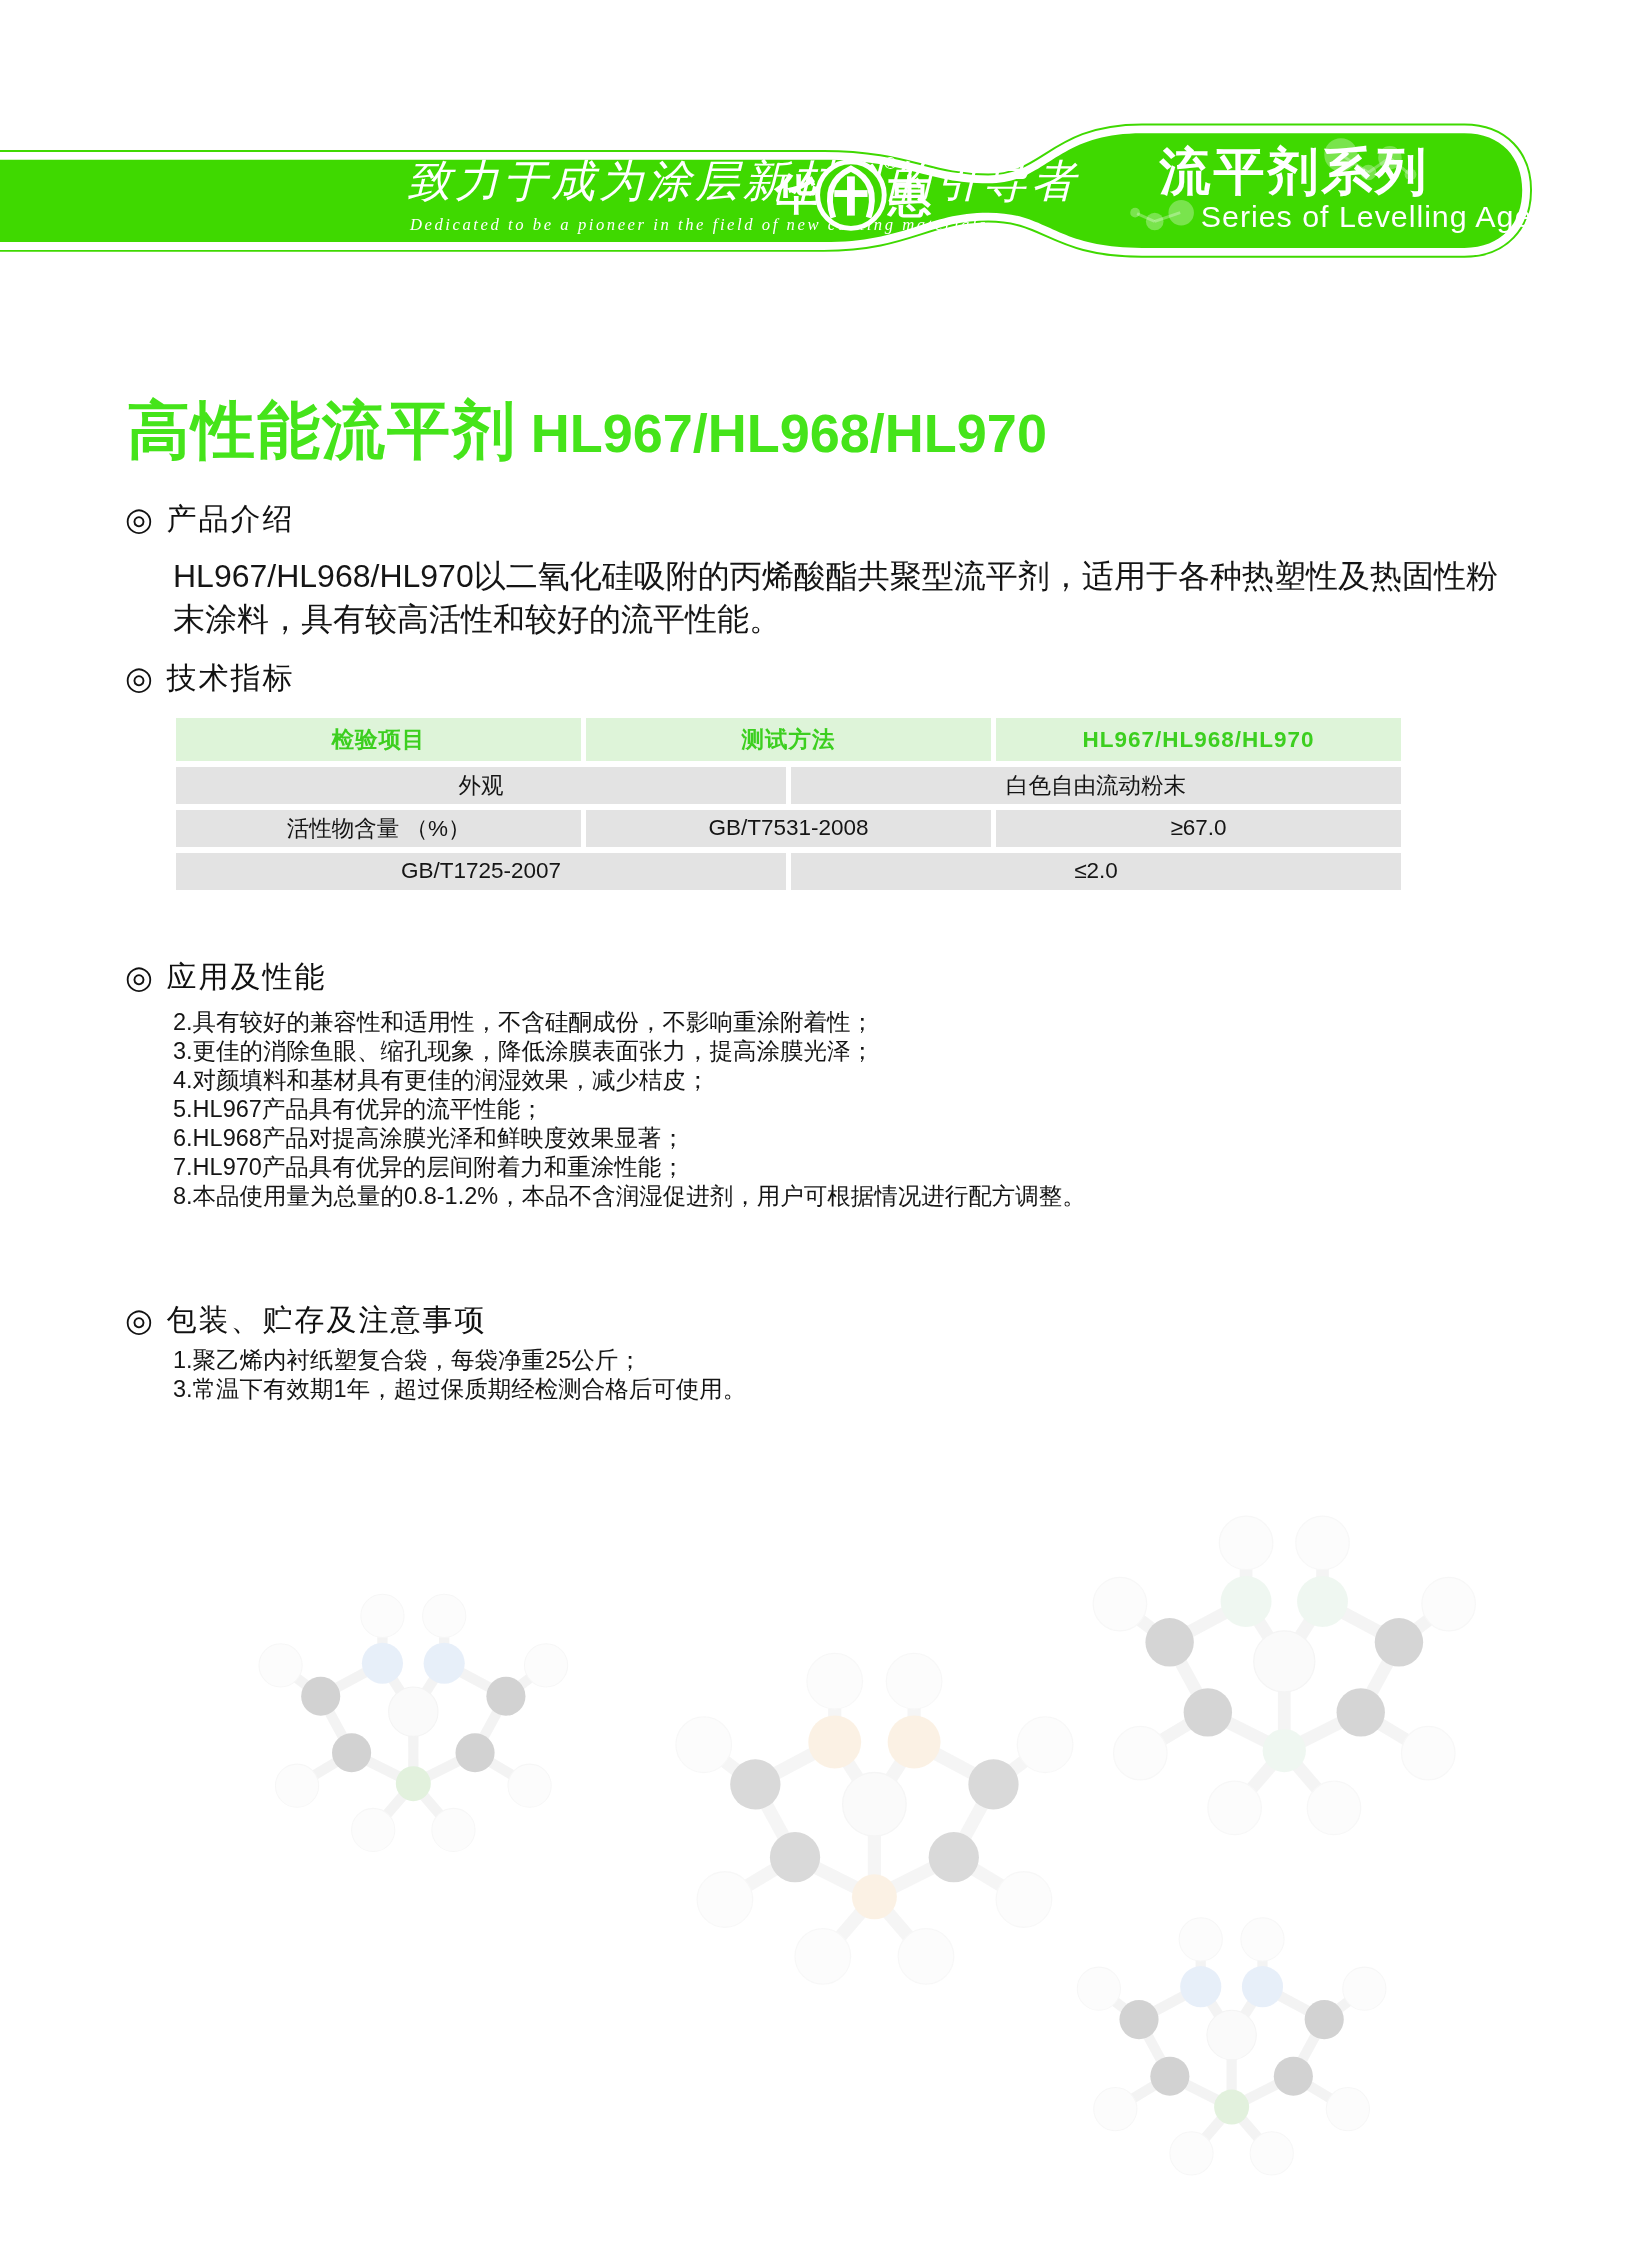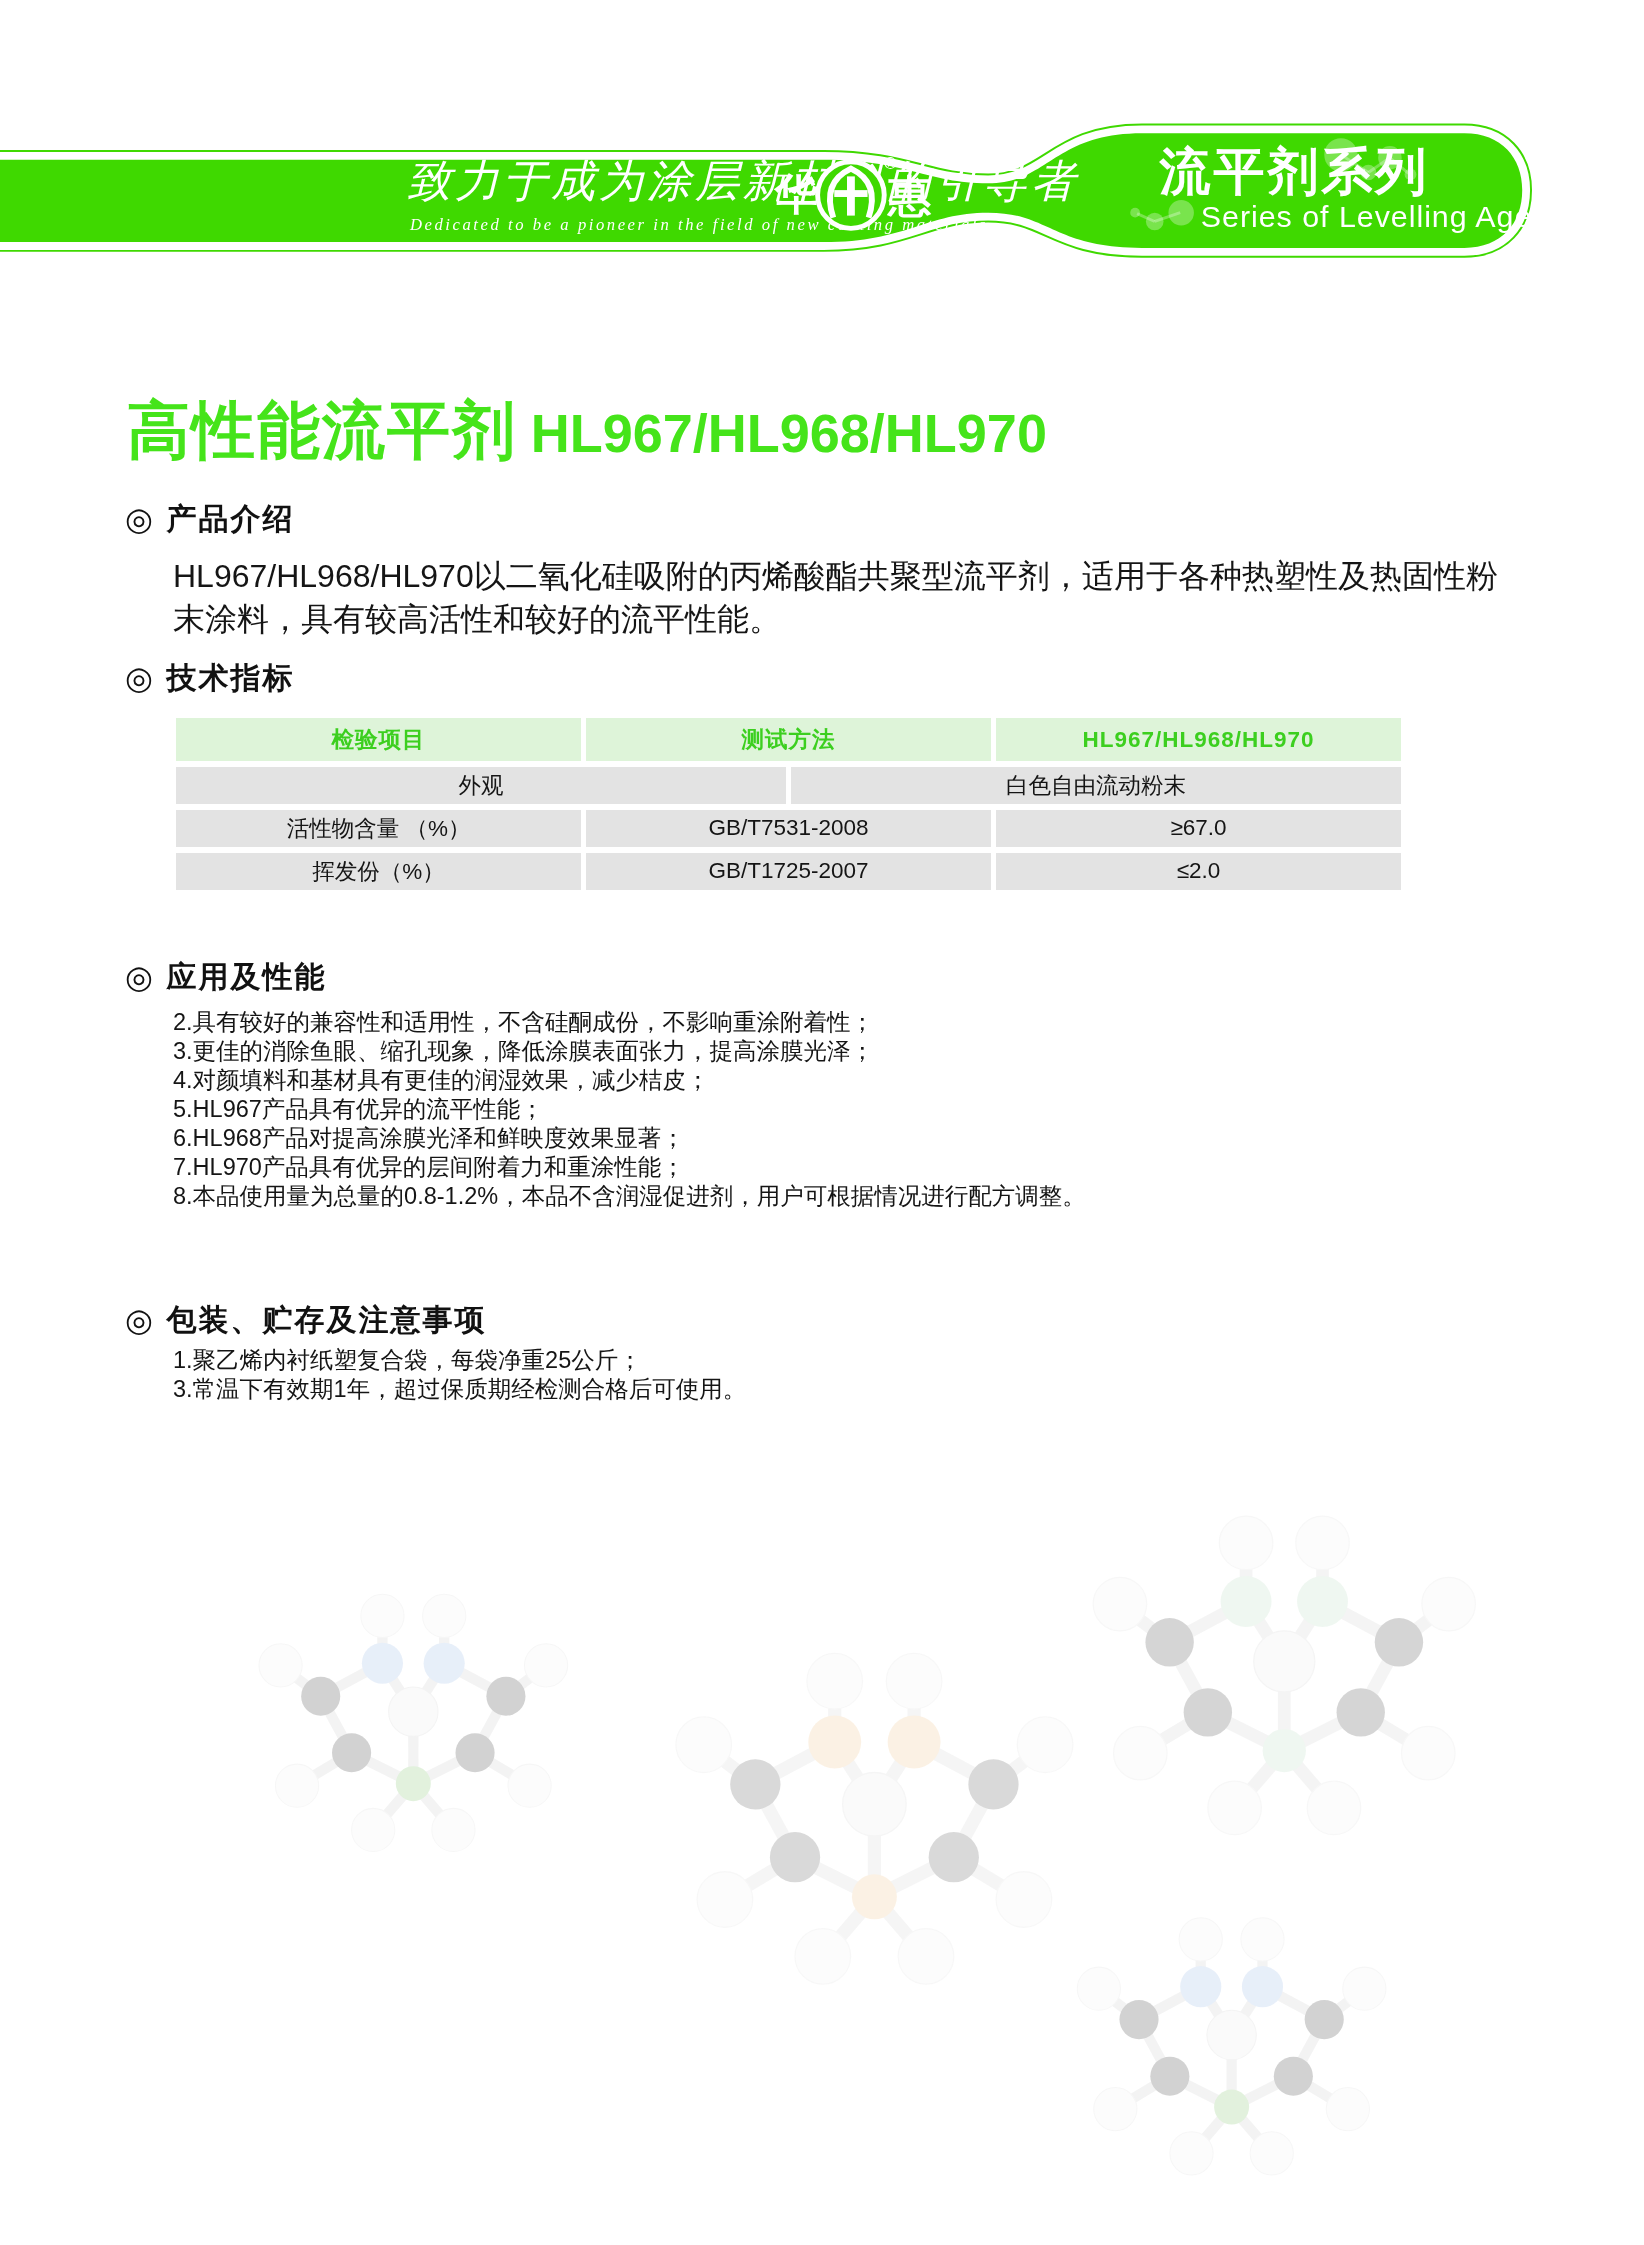--- a/index.html
+++ b/index.html
@@ -26,21 +26,21 @@
   .series-en{font-size:31px;fill:#ffffff;letter-spacing:1px;}
   .deco-dot{fill:rgba(255,255,255,0.30);}
   .deco-link{stroke:rgba(255,255,255,0.30);stroke-width:3;}
 
   .title{position:absolute;left:127px;top:380px;display:flex;align-items:baseline;color:var(--title-green);white-space:nowrap;}
   .title-cn{font-size:63px;font-weight:bold;letter-spacing:2px;margin-top:8px;}
   .title-models{font-size:54px;font-weight:bold;margin-left:13.7px;letter-spacing:0px;}
 
   .section-heading{position:absolute;left:125px;display:flex;align-items:center;gap:13.7px;color:#111;white-space:nowrap;}
   .marker{font-size:32px;line-height:1;transform:translateY(-1px);}
-  .heading-text{font-size:30px;font-weight:bold;letter-spacing:2px;}
+  .heading-text{font-size:30px;font-weight:normal;letter-spacing:2px;}
 
   .intro-body{position:absolute;left:173px;top:555px;width:1325px;font-size:32px;line-height:43px;text-align:justify;}
 
   .spec-table{position:absolute;left:176px;top:712px;width:1225px;display:flex;flex-direction:column;gap:5.9px;}
   .tr{display:flex;gap:4.9px;}
   .th,.td{flex:1;display:flex;align-items:center;justify-content:center;white-space:nowrap;}
   .th{background:var(--table-header-bg);color:var(--table-header-green);font-weight:bold;height:43px;font-size:22.5px;letter-spacing:1px;margin-top:6px;}
   .td{background:var(--table-row-bg);height:37px;font-size:22.5px;}
 
   .app-list{position:absolute;left:173px;top:1008px;font-size:23.5px;line-height:29px;}
@@ -126,21 +126,20 @@
     <div class="tr">
       <div class="td">外观</div>
       <div class="td">白色自由流动粉末</div>
     </div>
     <div class="tr">
       <div class="td">活性物含量 （%）</div>
       <div class="td">GB/T7531-2008</div>
       <div class="td">≥67.0</div>
     </div>
     <div class="tr">
-      <div class="td">挥发份（%）</div>
       <div class="td">GB/T1725-2007</div>
       <div class="td">≤2.0</div>
     </div>
   </div>
 
   <div class="section-heading" style="top:957px;">
     <span class="marker">◎</span>
     <span class="heading-text">应用及性能</span>
   </div>
   <div class="app-list">

